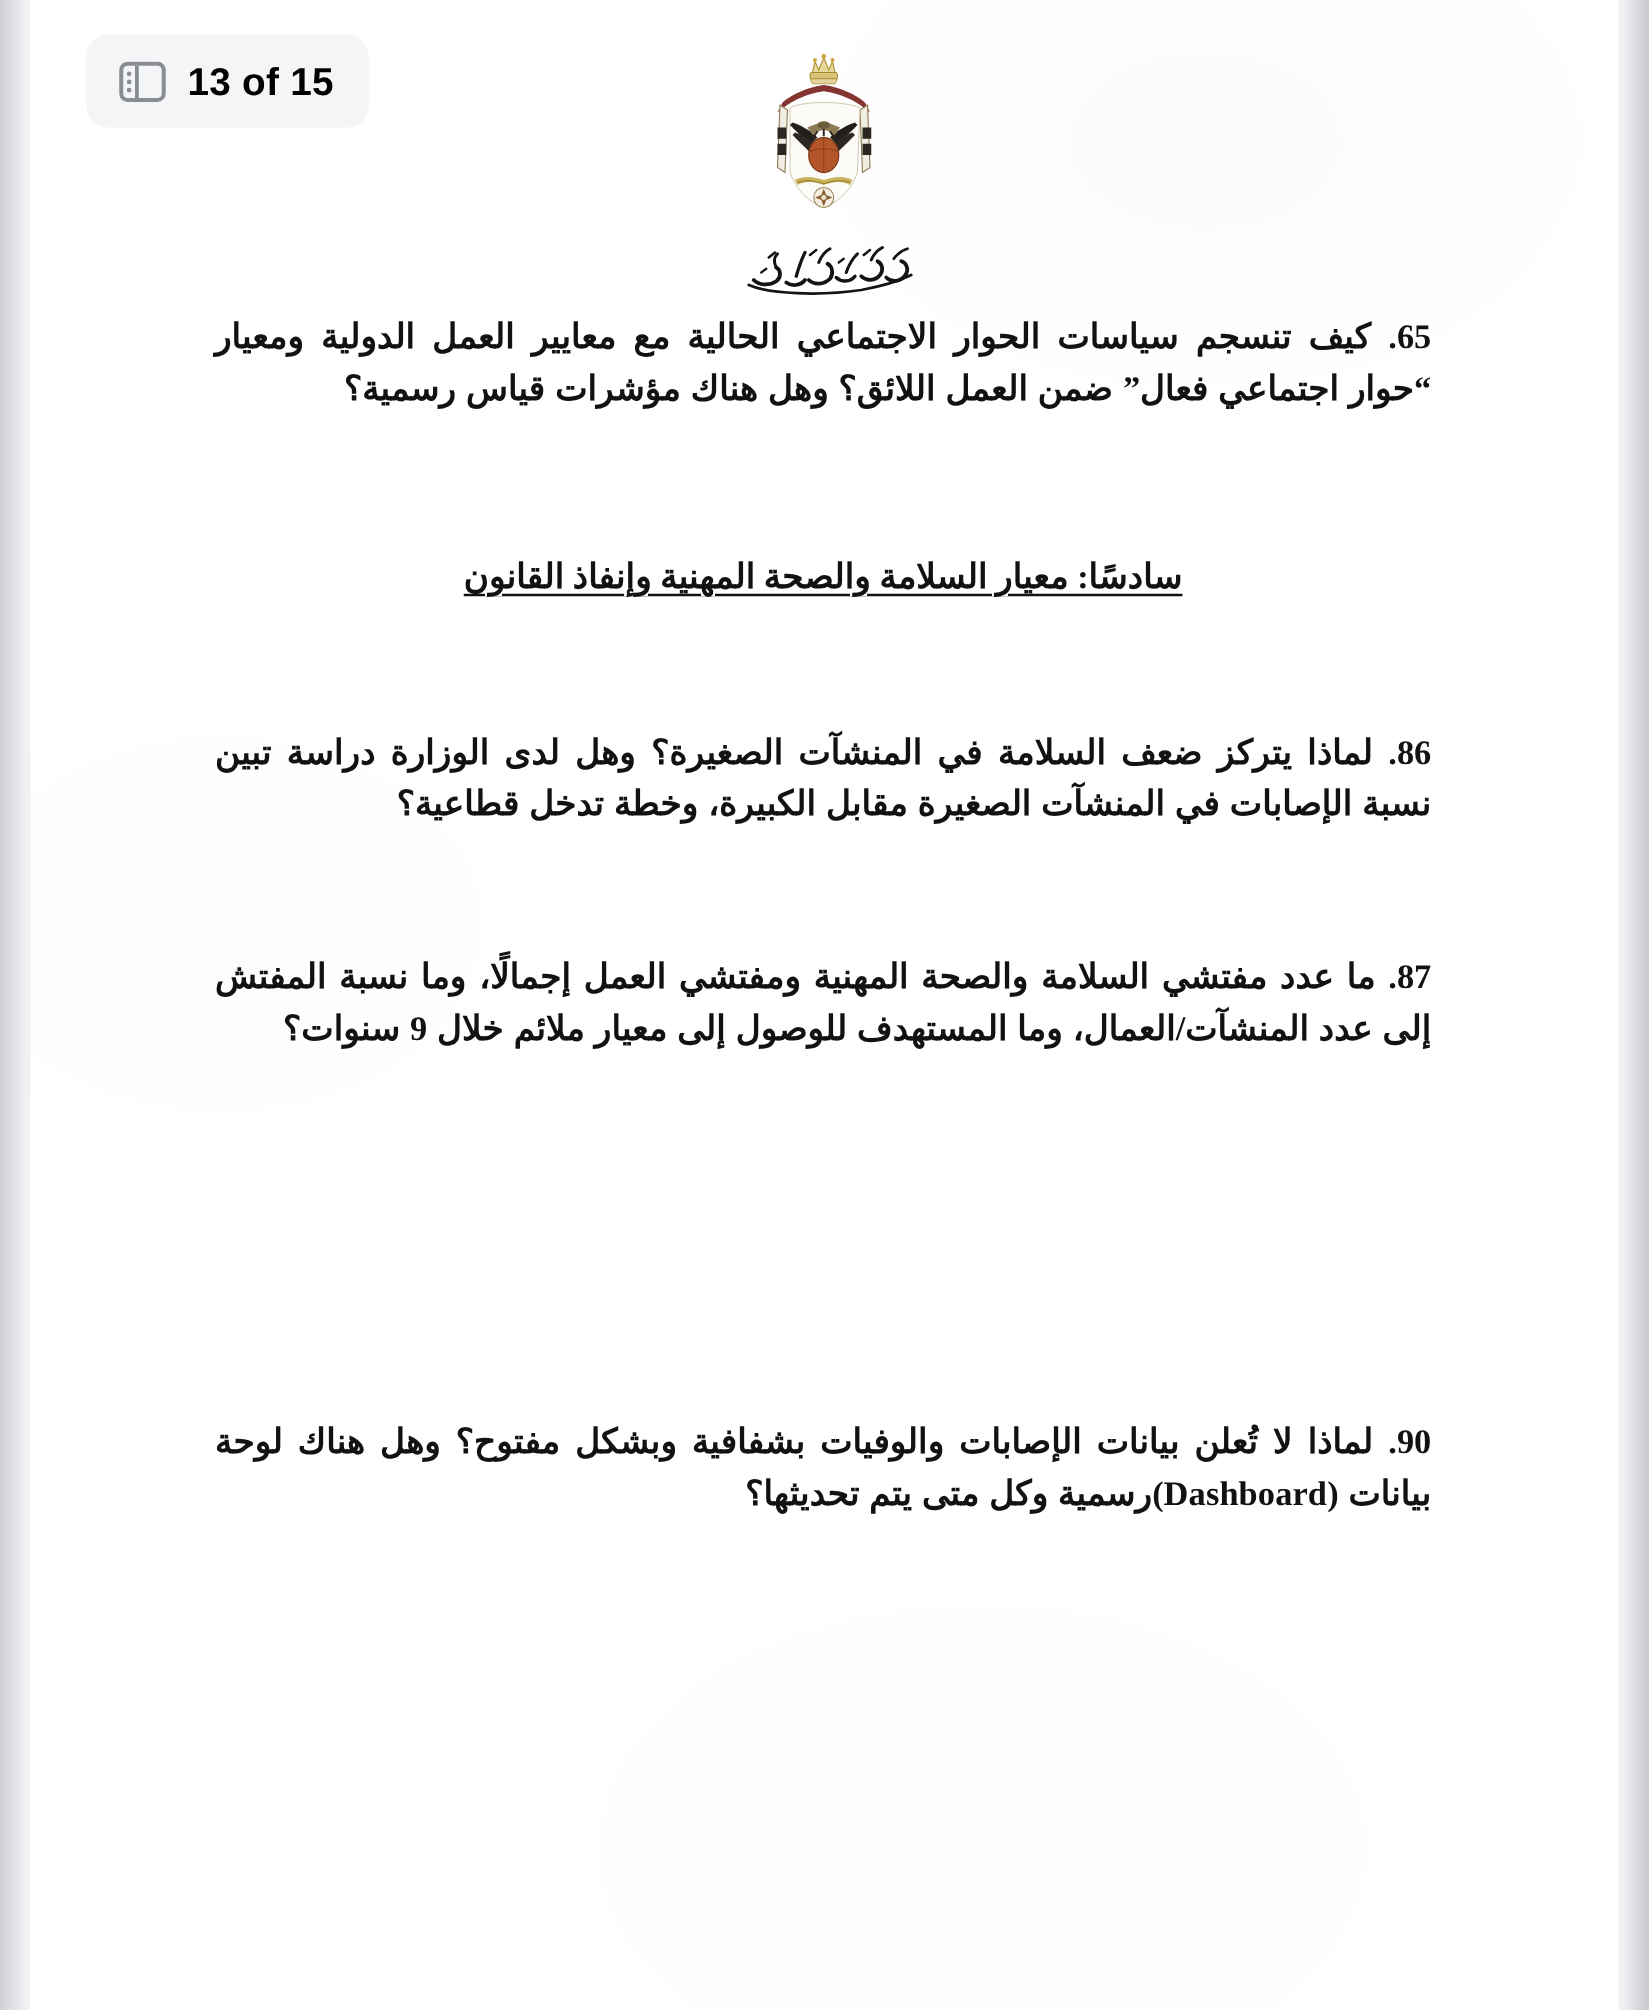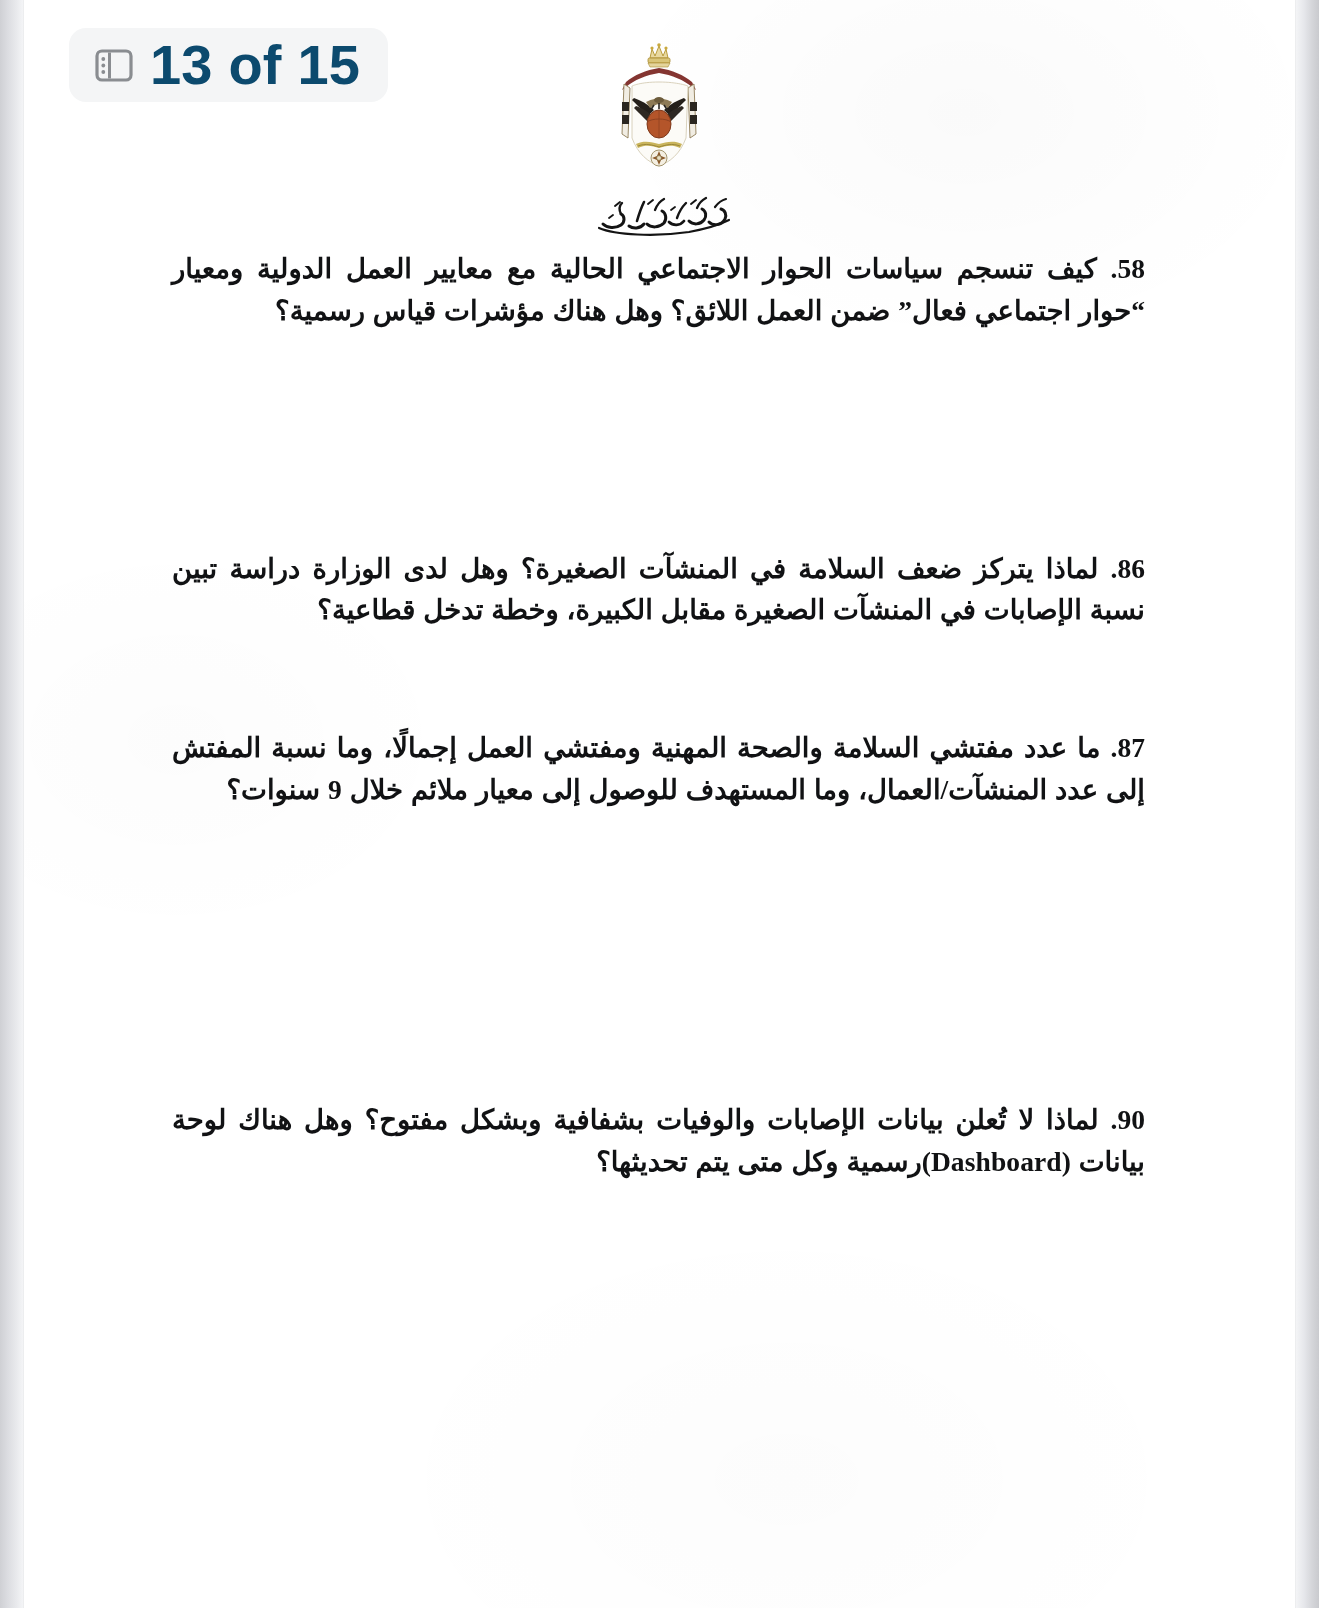--- a/index.html
+++ b/index.html
@@ -66,23 +66,23 @@
     display: flex;
     align-items: center;
     gap: 17px;
     padding: 0 28px 0 26px;
     border-radius: 17px;
     background: #f4f5f6;
     z-index: 40;
   }
   #page-badge .badge-label {
     font-family: "Liberation Sans", "DejaVu Sans", sans-serif;
-    font-size: 56px;
+    font-size: 31px;
     font-weight: 600;
-    color: #0c4a6e;
+    color: #000000;
     letter-spacing: 0.2px;
     line-height: 1;
     white-space: nowrap;
   }
   .pages-icon {
     width: 38px;
     height: 33px;
     position: relative;
     flex: 0 0 auto;
   }
@@ -236,24 +236,25 @@
           <path d="M86 22 L90 19" stroke-width="1.8"></path>
 
           <path d="M14 40 C30 47 70 49 104 44 C120 41 132 38 144 32" stroke-width="2.2"></path>
         </g>
       </svg>
 
     </div>
 
     <div id="doc-body">
 
-      <p class="qpara">58. كيف تنسجم سياسات الحوار الاجتماعي الحالية مع معايير العمل الدولية ومعيار “حوار اجتماعي فعال” ضمن العمل اللائق؟ وهل هناك مؤشرات قياس رسمية؟</p>
+      <p class="qpara">65. كيف تنسجم سياسات الحوار الاجتماعي الحالية مع معايير العمل الدولية ومعيار “حوار اجتماعي فعال” ضمن العمل اللائق؟ وهل هناك مؤشرات قياس رسمية؟</p>
 
       <div class="gap-after-q85"></div>
 
+      <p class="section-heading">سادسًا: معيار السلامة والصحة المهنية وإنفاذ القانون</p>
 
       <div class="gap-after-head"></div>
 
       <p class="qpara">86. لماذا يتركز ضعف السلامة في المنشآت الصغيرة؟ وهل لدى الوزارة دراسة تبين نسبة الإصابات في المنشآت الصغيرة مقابل الكبيرة، وخطة تدخل قطاعية؟</p>
 
       <div class="gap-q-lg"></div>
 
       <p class="qpara">87. ما عدد مفتشي السلامة والصحة المهنية ومفتشي العمل إجمالًا، وما نسبة المفتش إلى عدد المنشآت/العمال، وما المستهدف للوصول إلى معيار ملائم خلال 9 سنوات؟</p>
 
       <div class="gap-q-lg"></div>

